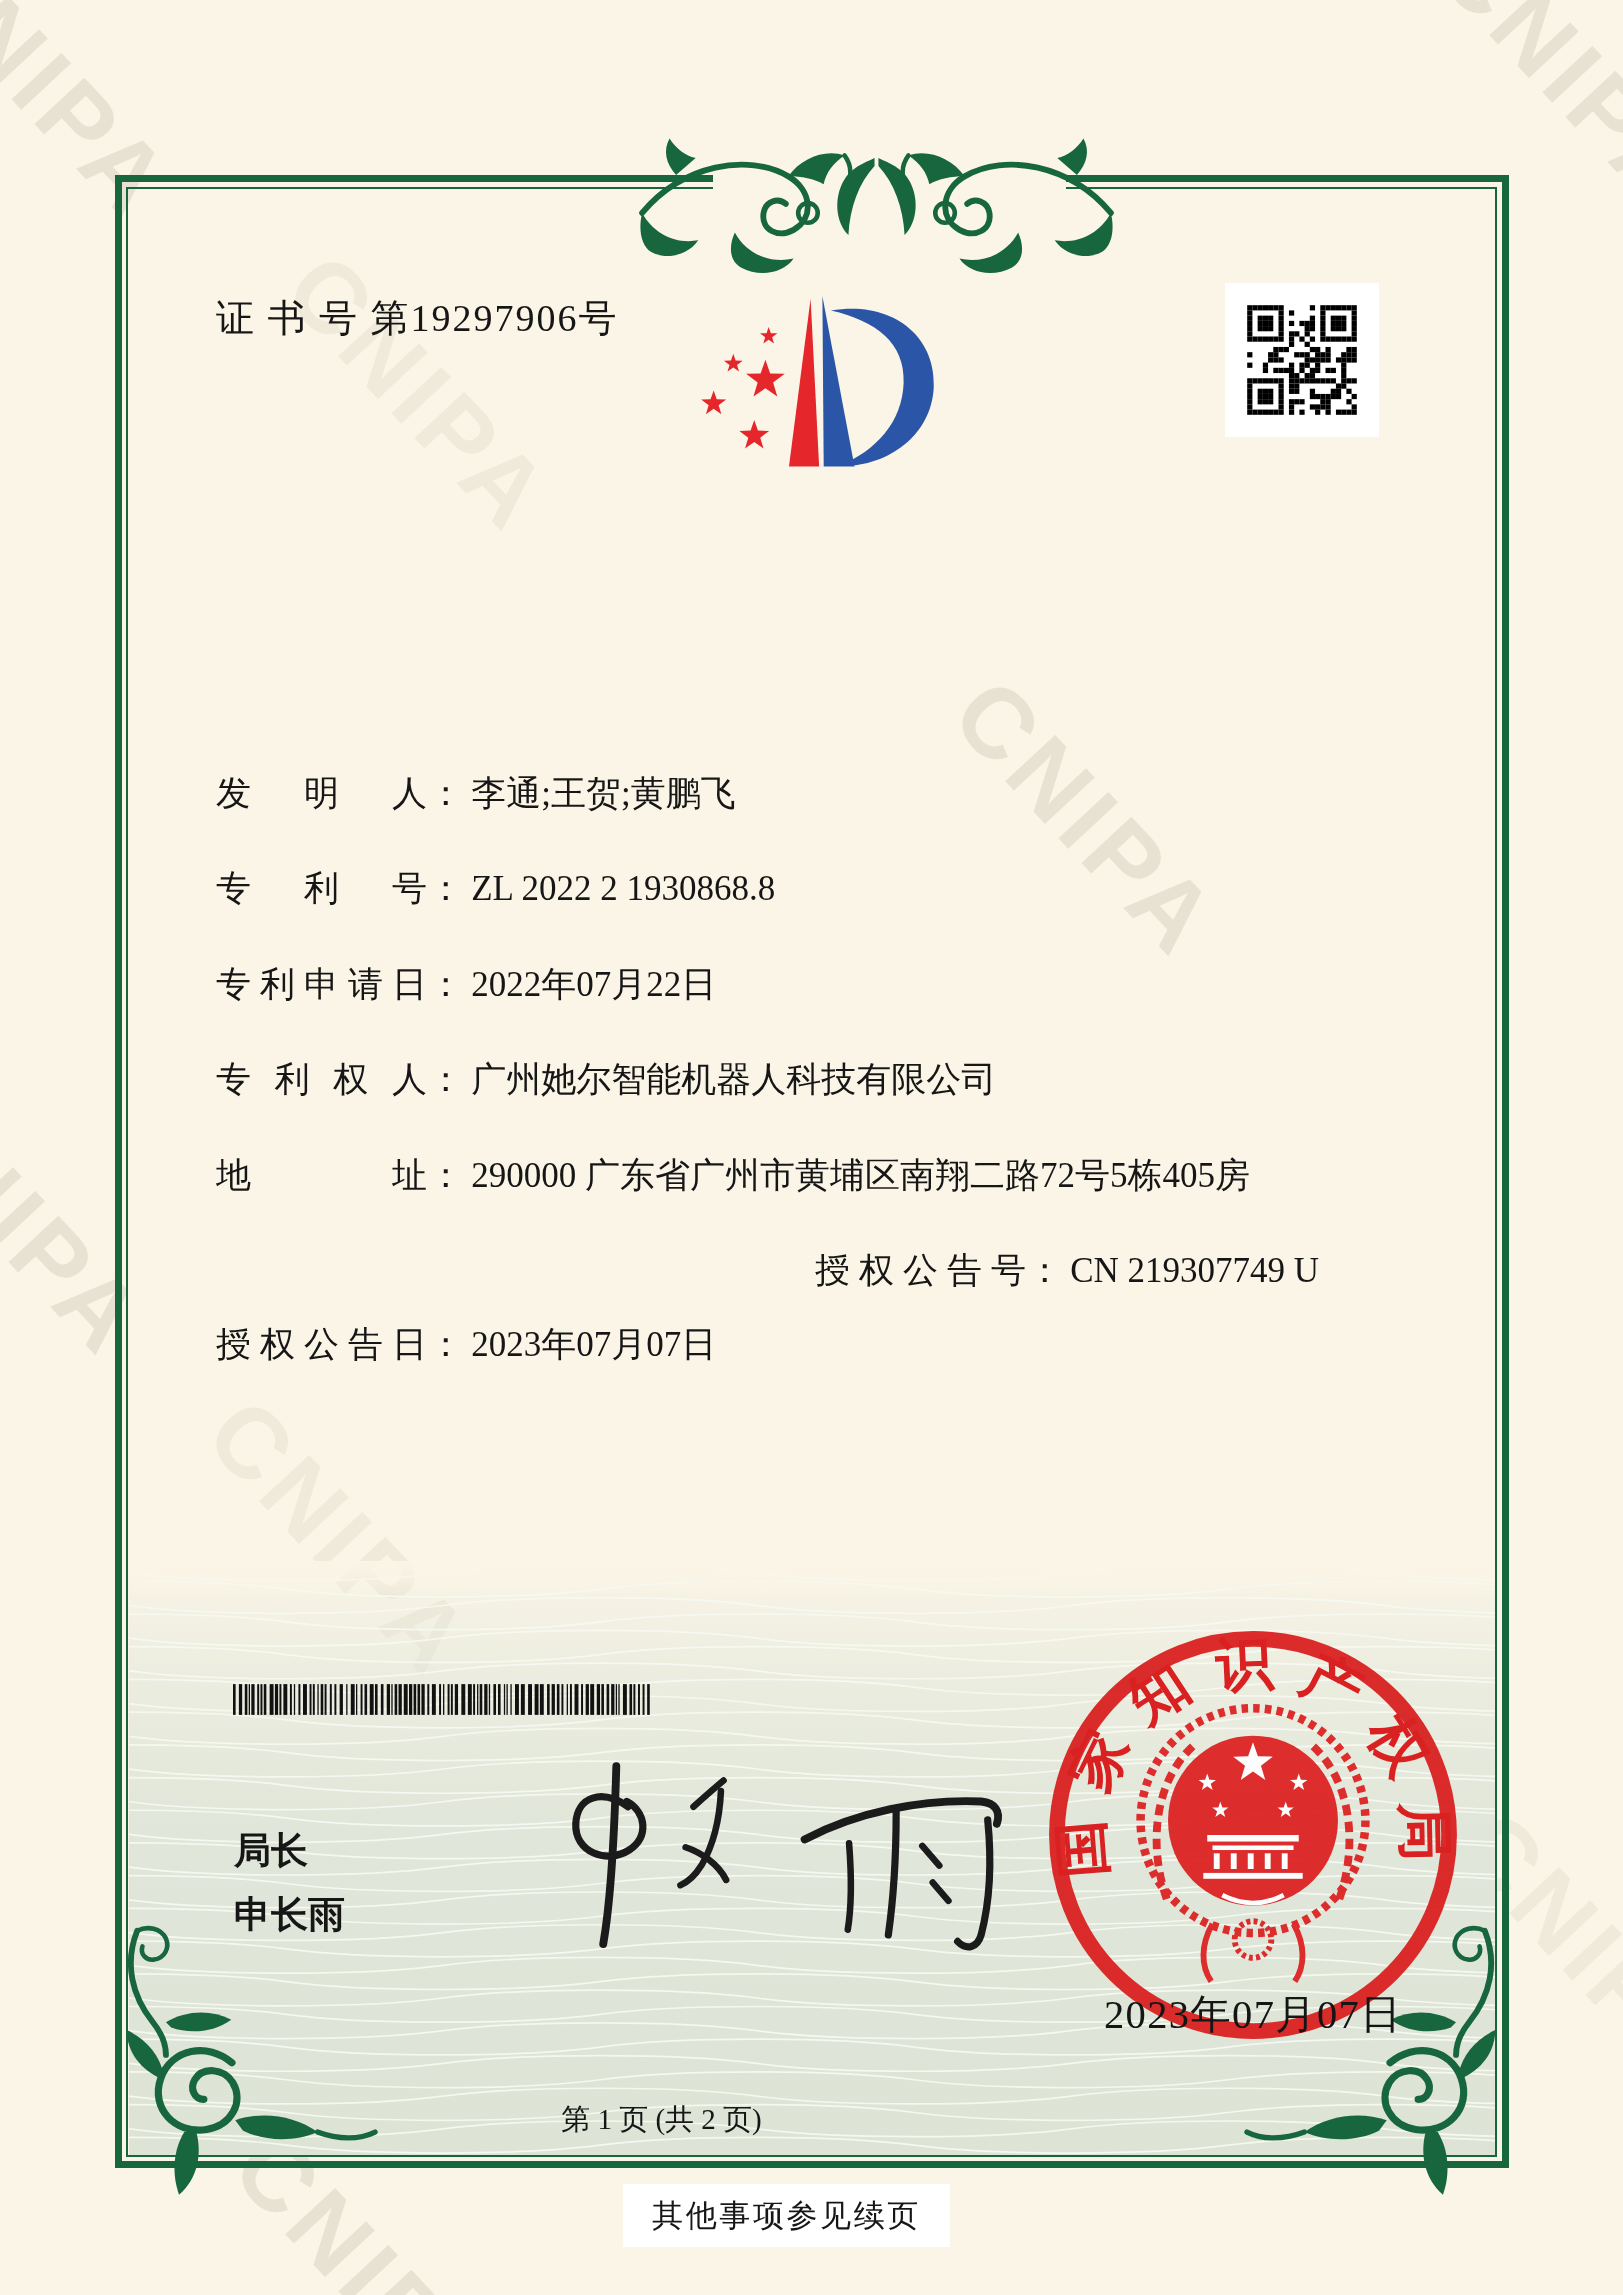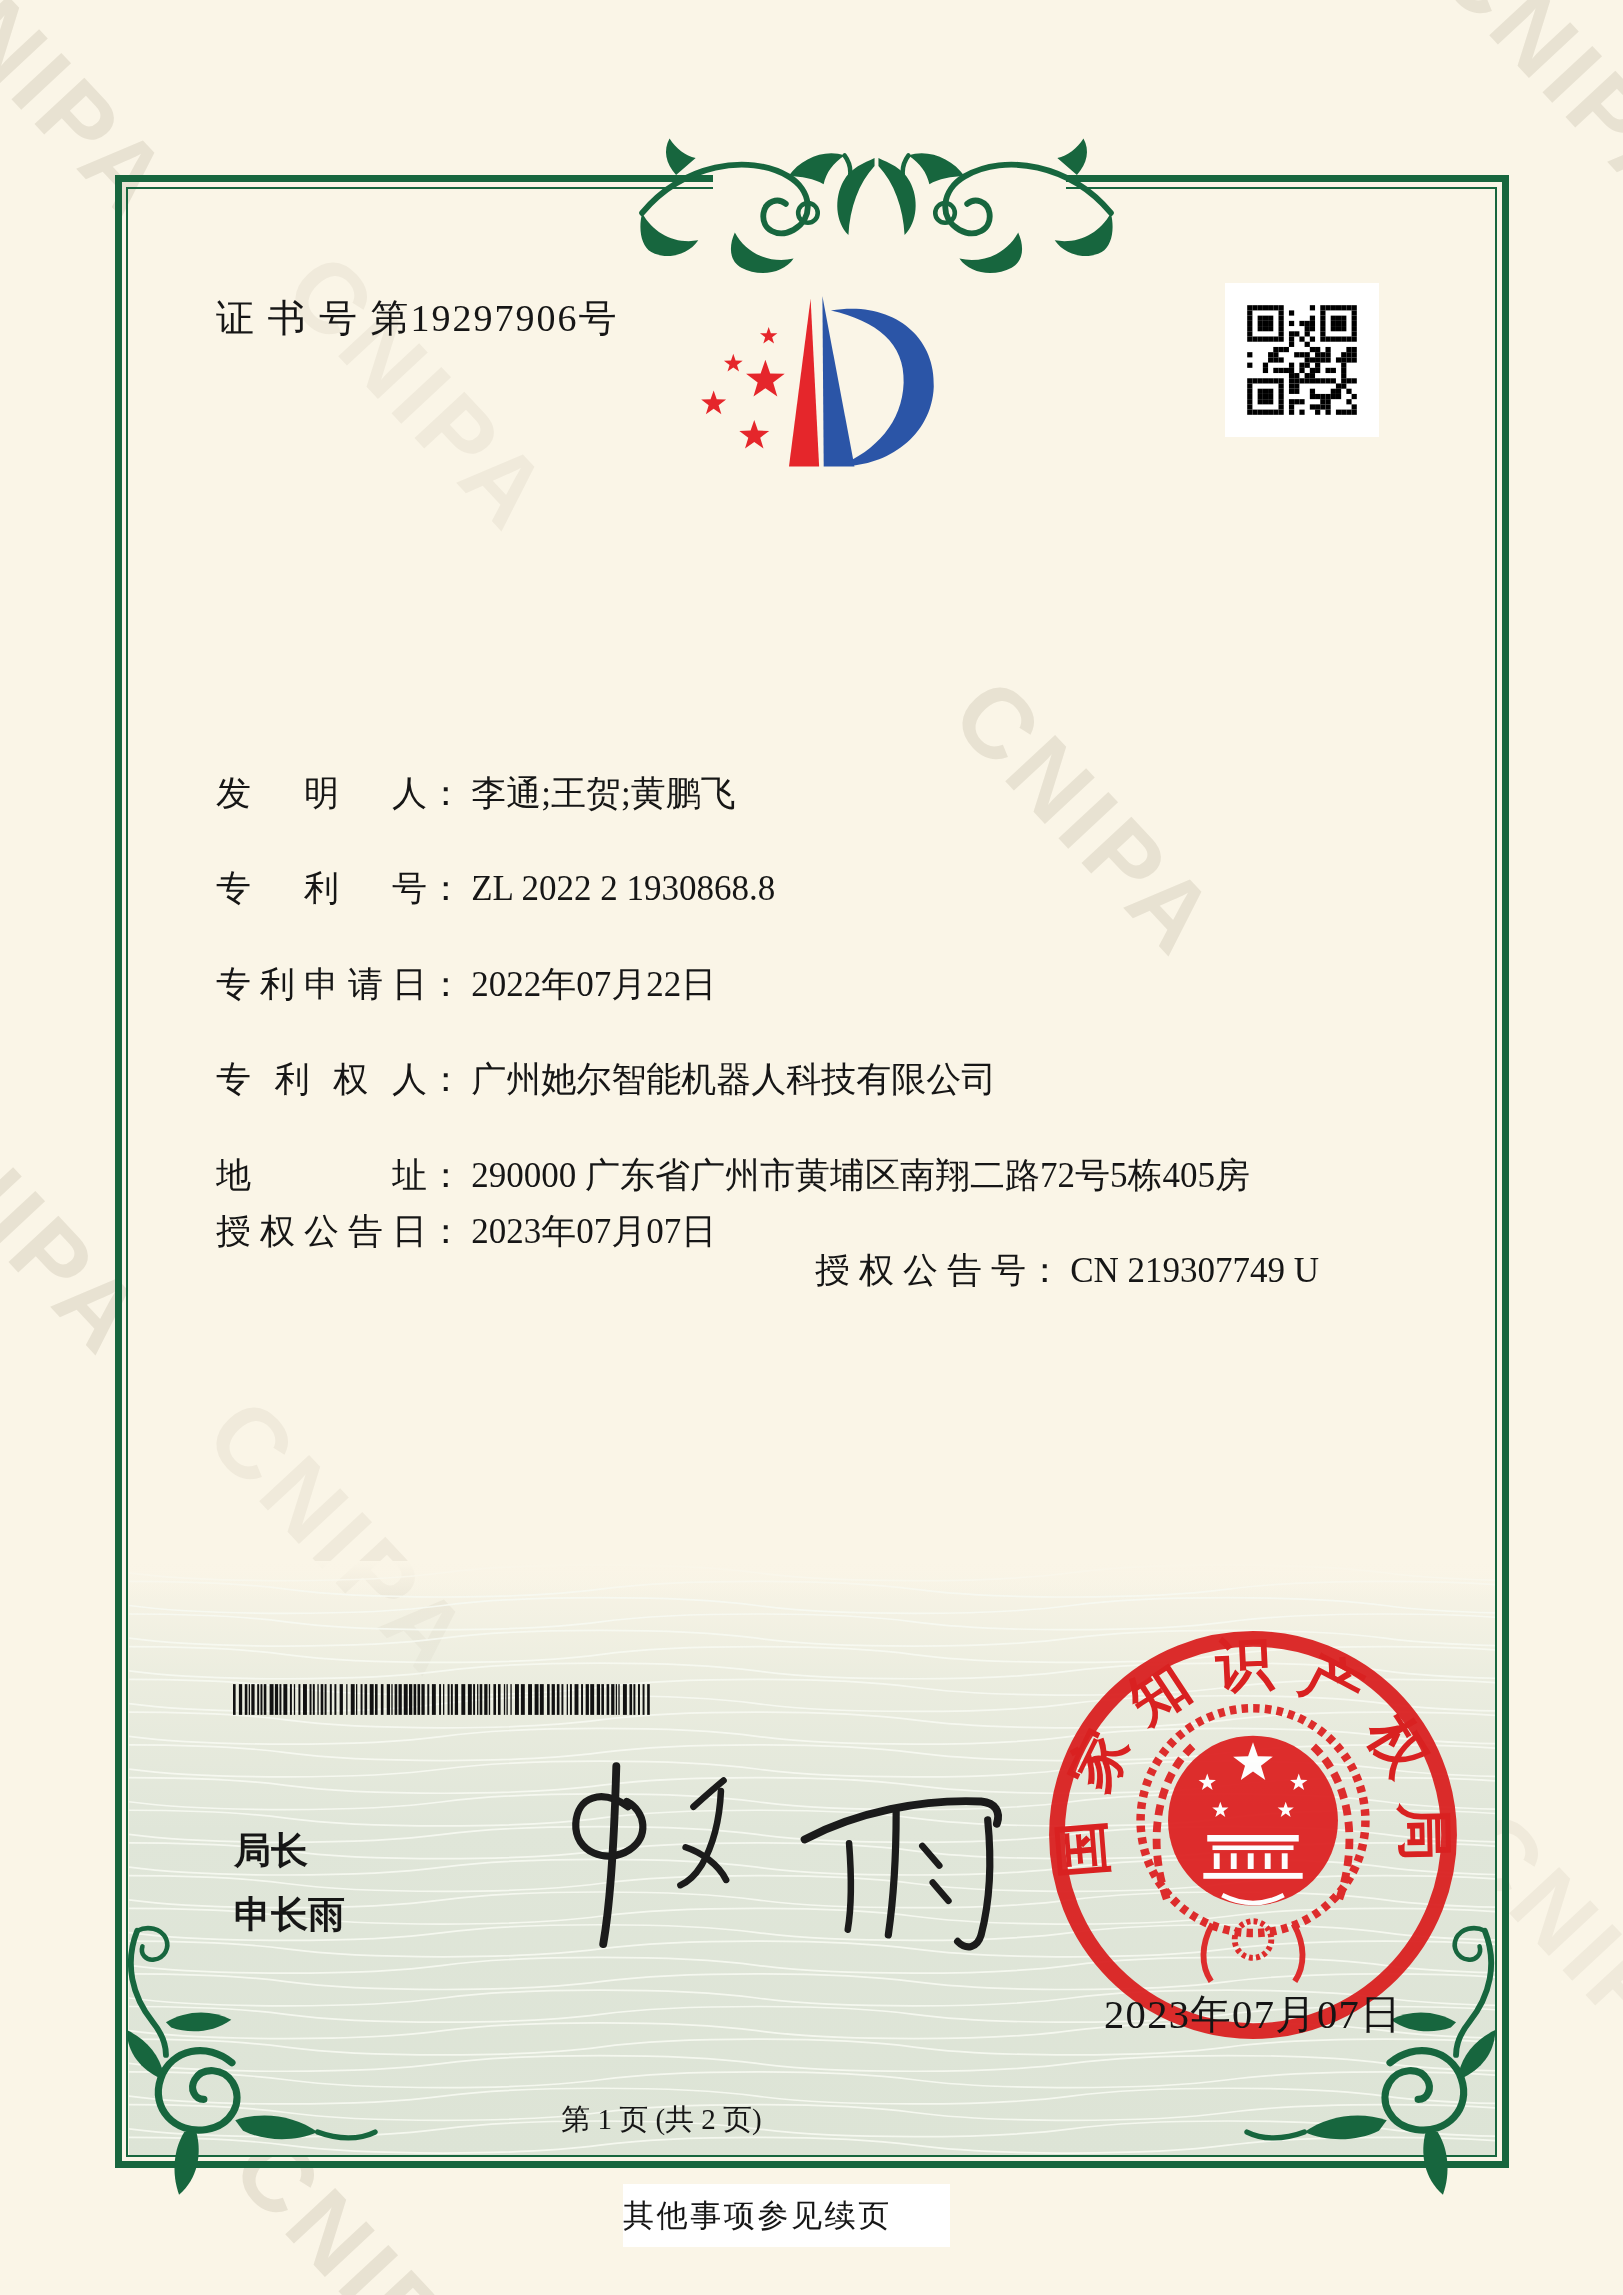--- a/index.html
+++ b/index.html
@@ -25,21 +25,21 @@
   #paras{position:absolute;left:196px;top:1323px;width:1218px;font-size:29px;line-height:48px;
          text-align:justify;color:#1a1a1a}
   .para{text-indent:59px}
   .para+.para{margin-top:15.7px}
   #director-title{position:absolute;left:234px;top:1826px;font-size:37px;font-weight:700;
                   font-family:"Liberation Sans","DejaVu Sans",sans-serif}
   #director-name{position:absolute;left:234px;top:1890px;font-size:37px;font-weight:700;
                  font-family:"Liberation Sans","DejaVu Sans",sans-serif}
   #page-number{position:absolute;left:0;top:2100px;width:1323px;text-align:center;font-size:29px}
   #note-band{position:absolute;left:623px;top:2184px;width:327px;height:63px;background:#ffffff;
-             text-align:left;line-height:63px;font-size:31px;letter-spacing:2.6px}
+             text-align:center;line-height:63px;font-size:31px;letter-spacing:2.6px}
   svg{display:block}
 </style>
 </head>
 <body>
 
 <div id="page">
 
   <span class="wm" style="left:39px;top:79px">CNIPA</span>
   <span class="wm" style="left:1570px;top:72px">CNIPA</span>
   <span class="wm dim" style="left:419px;top:393px">CNIPA</span>
@@ -401,21 +401,21 @@
   </div>
   <div class="field-row" style="top:961px">
     <span class="flabel">专利申请日</span><span class="fcolon">：</span><span class="fvalue">2022年07月22日</span>
   </div>
   <div class="field-row" style="top:1056px">
     <span class="flabel">专利权人</span><span class="fcolon">：</span><span class="fvalue">广州她尔智能机器人科技有限公司</span>
   </div>
   <div class="field-row" style="top:1152px">
     <span class="flabel">地址</span><span class="fcolon">：</span><span class="fvalue">290000 广东省广州市黄埔区南翔二路72号5栋405房</span>
   </div>
-  <div class="field-row" style="top:1208px">
+  <div class="field-row" style="top:1321px">
     <span class="flabel">授权公告日</span><span class="fcolon">：</span><span class="fvalue">2023年07月07日</span>
   </div>
   <div class="field-row col2" style="top:1247px">
     <span class="flabel">授权公告号</span><span class="fcolon">：</span><span class="fvalue">CN 219307749 U</span>
   </div>
 
 
   <svg id="barcode" style="position:absolute;left:233px;top:1684px" width="422" height="31" viewBox="0 0 645 47">
     <g id="barcode-bars">
         <rect x="0" y="0" width="4" height="47" fill="#111"></rect>

